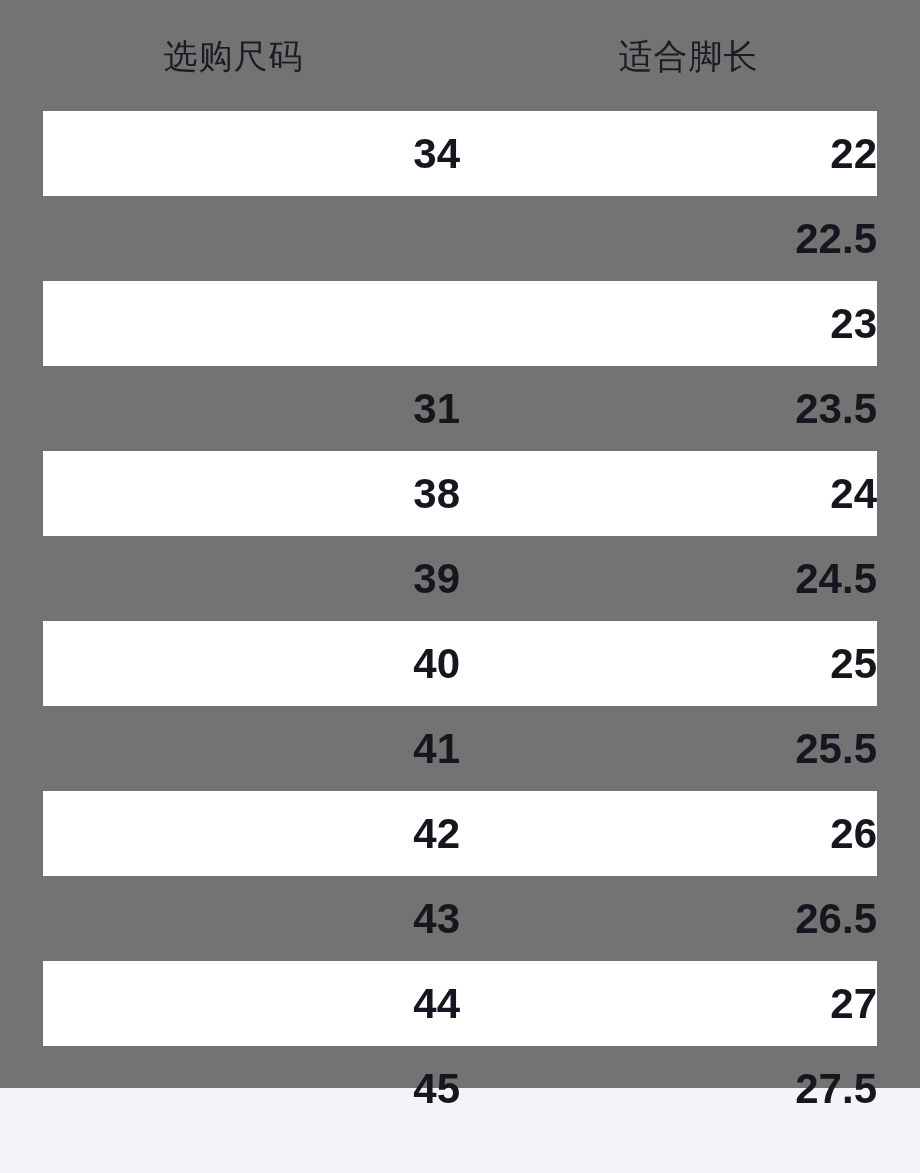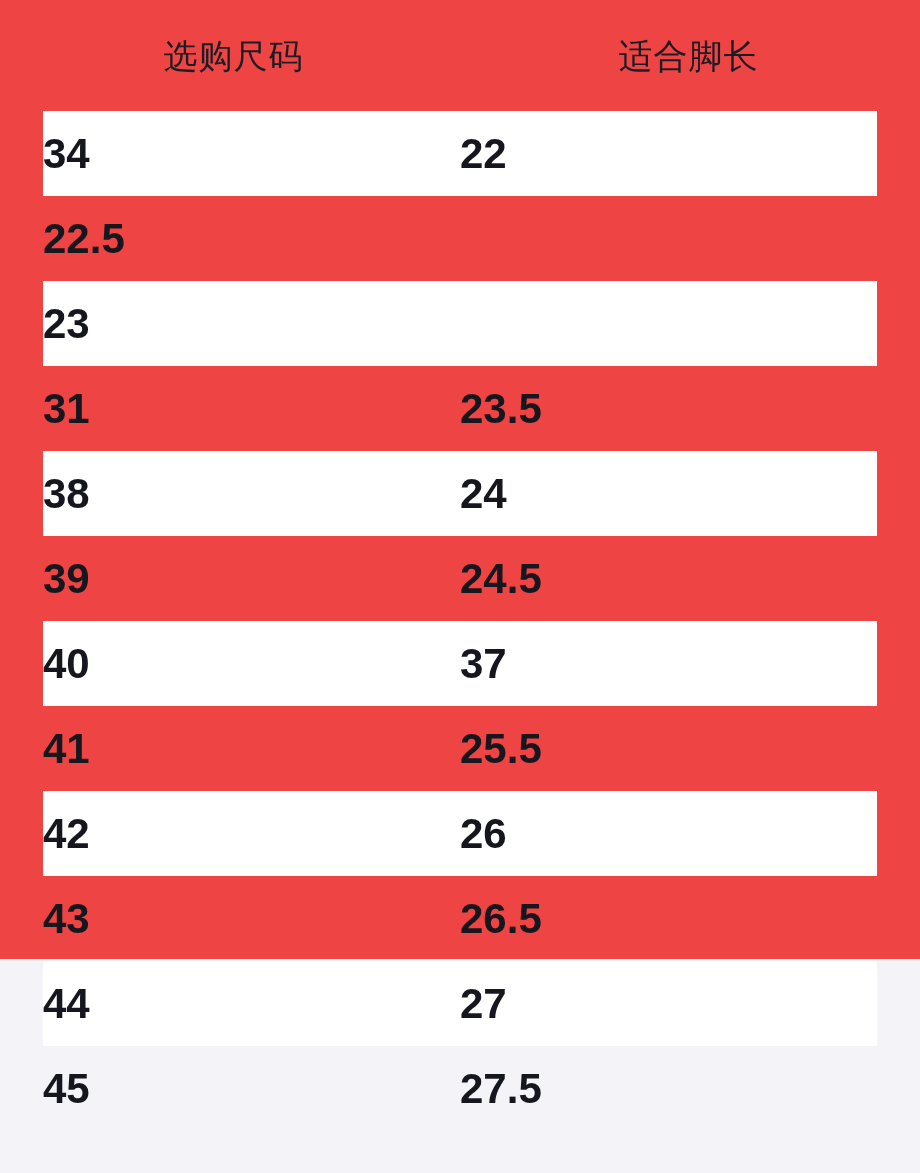--- a/index.html
+++ b/index.html
@@ -8,22 +8,22 @@
   }
   body {
     width: 920px;
     height: 1173px;
     background: #f4f3f8;
     font-family: "Liberation Sans", "DejaVu Sans", sans-serif;
     overflow: hidden;
   }
   .size-chart {
     width: 920px;
-    height: 959px;
-    background: #ef4444;
+    height: 1088px;
+    background: #737373;
     box-sizing: border-box;
     position: relative;
   }
   .chart-header {
     display: flex;
     width: 100%;
     height: 111px;
     align-items: center;
     box-sizing: border-box;
   }
@@ -51,21 +51,21 @@
     box-sizing: border-box;
   }
   .chart-row.odd {
     background: #ffffff;
   }
   .chart-row.even {
     background: transparent;
   }
   .chart-row .cell {
     flex: 1 1 0;
-    text-align: left;
+    text-align: right;
     font-size: 42px;
     font-weight: 700;
     color: #16161e;
     line-height: 1;
     letter-spacing: 0px;
   }
 </style>
 </head>
 <body>
 
@@ -94,21 +94,21 @@
       <div class="chart-row odd">
         <div class="cell">38</div>
         <div class="cell">24</div>
       </div>
       <div class="chart-row even">
         <div class="cell">39</div>
         <div class="cell">24.5</div>
       </div>
       <div class="chart-row odd">
         <div class="cell">40</div>
-        <div class="cell">37</div>
+        <div class="cell">25</div>
       </div>
       <div class="chart-row even">
         <div class="cell">41</div>
         <div class="cell">25.5</div>
       </div>
       <div class="chart-row odd">
         <div class="cell">42</div>
         <div class="cell">26</div>
       </div>
       <div class="chart-row even">

